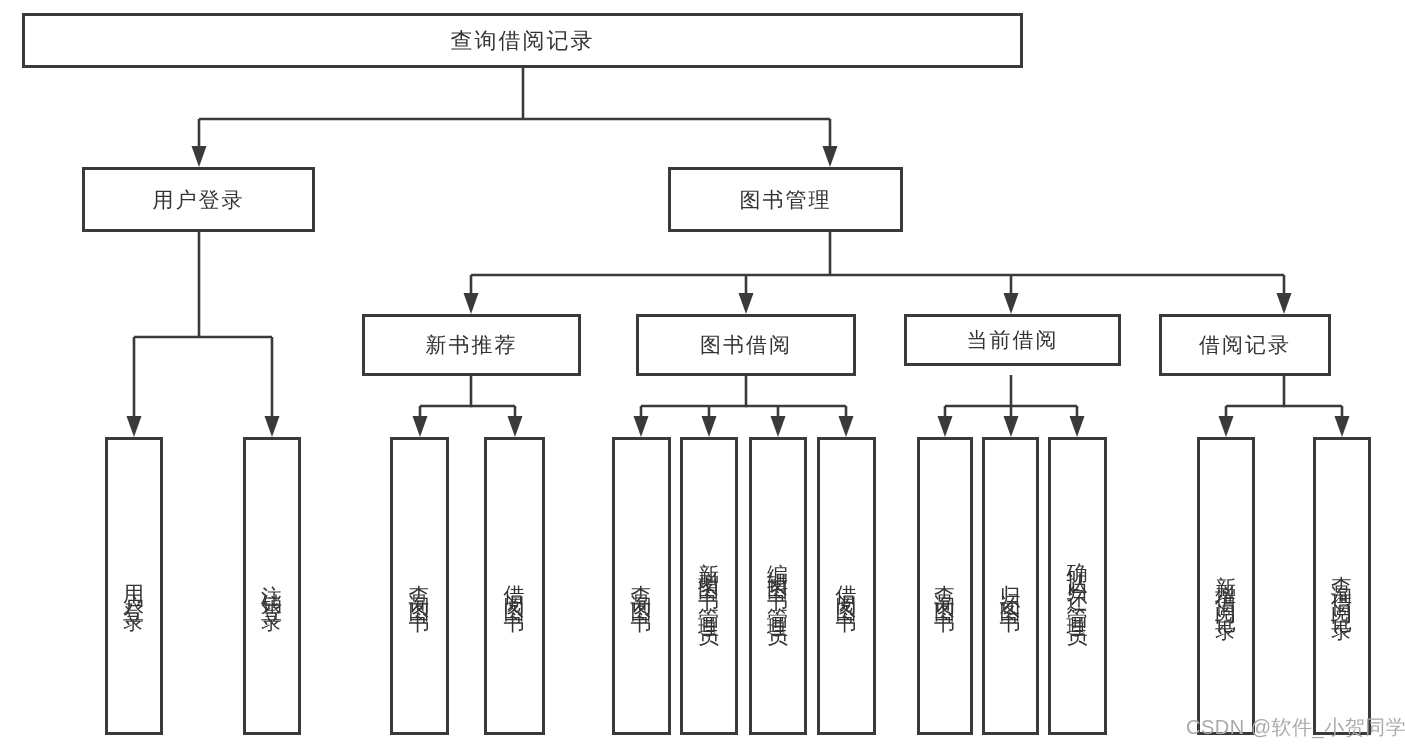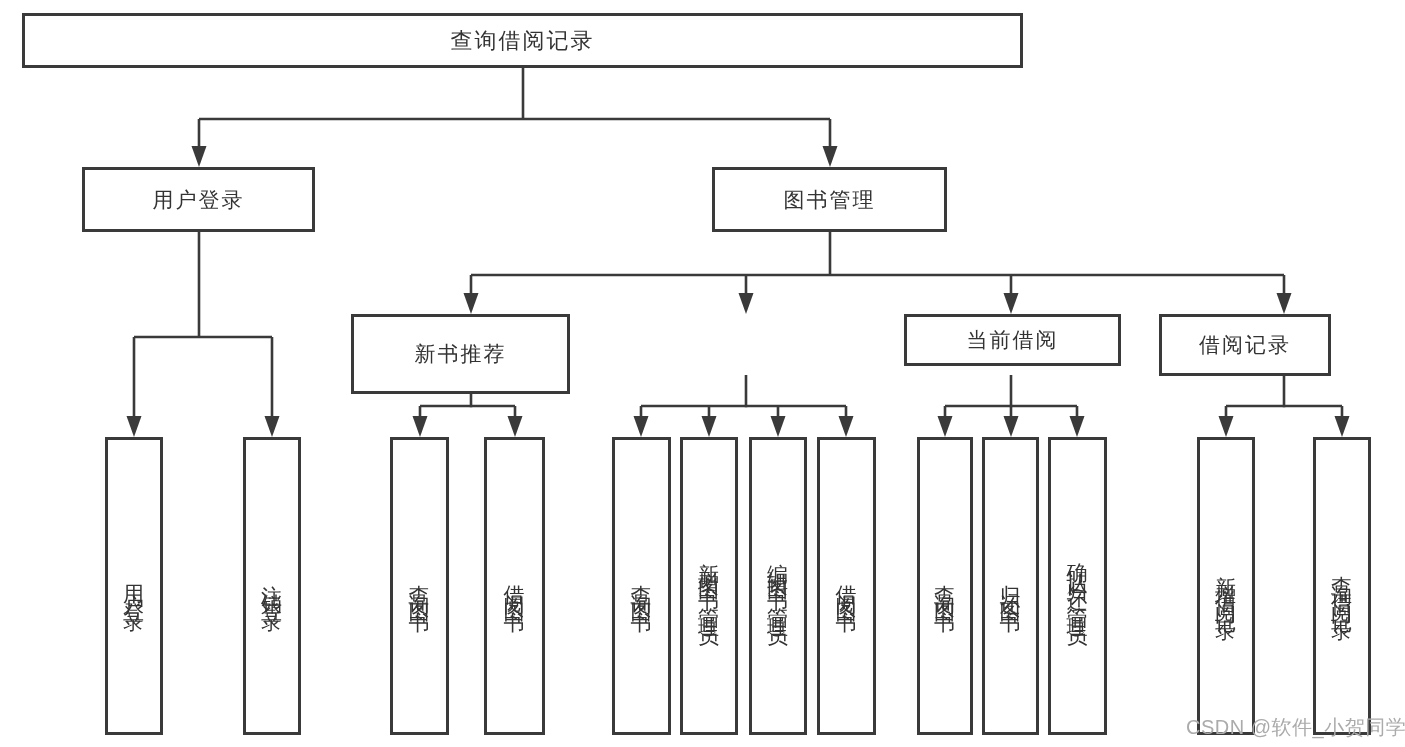--- a/index.html
+++ b/index.html
@@ -99,23 +99,24 @@
       <polygon points="1003.5,416 1018.5,416 1011,437"></polygon>
       <polygon points="1069.5,416 1084.5,416 1077,437"></polygon>
       <polygon points="1218.5,416 1233.5,416 1226,437"></polygon>
       <polygon points="1334.5,416 1349.5,416 1342,437"></polygon>
     </g>
   </svg>
 
   <div class="box title" style="left:22px;top:13px;width:1001px;height:55px">查询借阅记录</div>
 
   <div class="box" style="left:82px;top:167px;width:233px;height:65px">用户登录</div>
-  <div class="box" style="left:712px;top:167px;width:235px;height:65px">图书管理</div>
+  <div class="box" style="left:668px;top:167px;width:235px;height:65px">图书管理</div>
 
-  <div class="box" style="left:351px;top:314px;width:219px;height:80px">新书推荐</div>
+  <div class="box" style="left:362px;top:314px;width:219px;height:62px">新书推荐</div>
+  <div class="box" style="left:636px;top:314px;width:220px;height:62px">图书借阅</div>
   <div class="box" style="left:904px;top:314px;width:217px;height:52px">当前借阅</div>
   <div class="box" style="left:1159px;top:314px;width:172px;height:62px">借阅记录</div>
 
   <div class="leaf" style="left:105px;top:437px;width:58px;height:298px">用户登录</div>
   <div class="leaf" style="left:243px;top:437px;width:58px;height:298px">注销登录</div>
 
   <div class="leaf" style="left:390px;top:437px;width:59px;height:298px">查询图书</div>
   <div class="leaf" style="left:484px;top:437px;width:61px;height:298px">借阅图书</div>
 
   <div class="leaf" style="left:612px;top:437px;width:59px;height:298px">查询图书</div>

